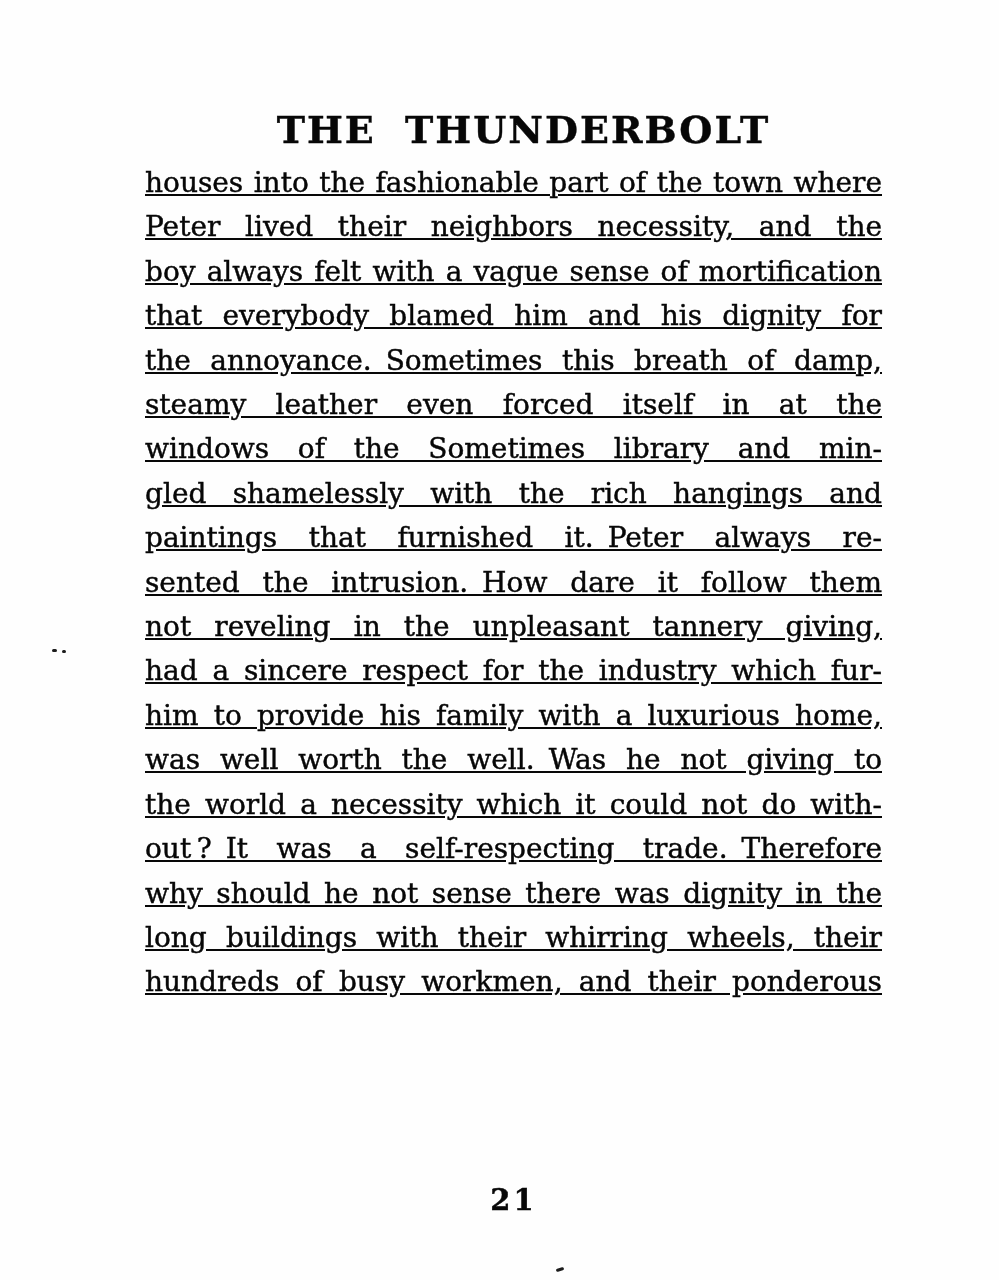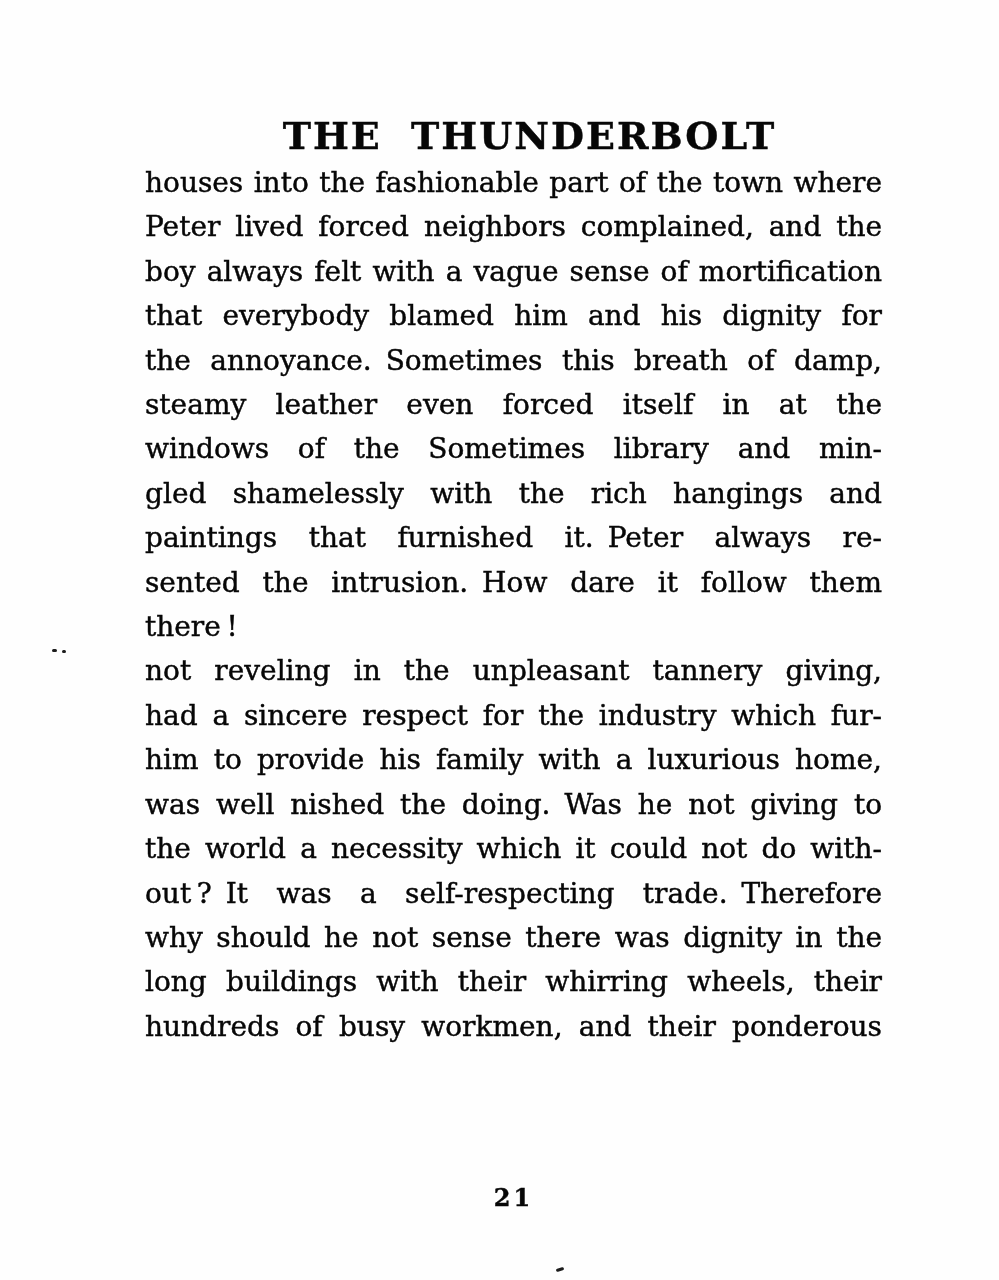--- a/index.html
+++ b/index.html
@@ -16,55 +16,56 @@
     width: 999px;
     height: 1280px;
     overflow: hidden;
     background: #fefefe;
   }
   .title {
     position: absolute;
     top: 98px;
     left: 145px;
     width: 737px;
-    margin: 16px;
+    margin: 10px;
     text-align: center;
     font-size: 38px;
     line-height: 44px;
     font-weight: bold;
     letter-spacing: 2px;
     word-spacing: 14px;
     -webkit-text-stroke: 0.4px #070707;
   }
   .text-block {
     position: absolute;
     top: 161px;
     left: 145px;
     width: 737px;
     font-size: 28px;
     line-height: 44.4px;
+    text-decoration: underline;
     -webkit-text-stroke: 0.45px #070707;
   }
   .line {
     text-align: justify;
     text-align-last: justify;
   }
   .line.flush {
     text-align-last: left;
   }
   .line.indent {
     text-indent: 37px;
   }
   .page-number {
     position: absolute;
     top: 1183px;
     left: 145px;
     width: 737px;
     text-align: center;
-    font-size: 24px;
+    font-size: 29px;
     font-weight: bold;
     letter-spacing: 3px;
     -webkit-text-stroke: 0.4px #070707;
   }
   .speck {
     position: absolute;
     background: #1c1c1c;
     border-radius: 2px;
   }
   #speck1 { left: 52px;  top: 649px;  width: 5px; height: 3px; }
@@ -72,34 +73,33 @@
   #speck3 { left: 556px; top: 1268px; width: 8px; height: 3px; transform: rotate(-18deg); }
 </style>
 </head>
 <body style="background: rgb(254, 254, 254); color: rgb(7, 7, 7);">
 
 <div class="page">
   <h1 class="title">THE THUNDERBOLT</h1>
 
   <div class="text-block" id="text-block">
       <div class="line">houses into the fashionable part of the town where</div>
-      <div class="line">Peter lived forced neighbors complained, and the</div>
+      <div class="line">Peter lived their neighbors necessity, and the</div>
       <div class="line">boy always felt with a vague sense of mortification</div>
       <div class="line">that everybody blamed him and his dignity for</div>
       <div class="line">the annoyance. Sometimes this breath of damp,</div>
       <div class="line">steamy leather even forced itself in at the</div>
       <div class="line">windows of the Sometimes library and min-</div>
       <div class="line">gled shamelessly with the rich hangings and</div>
       <div class="line">paintings that furnished it. Peter always re-</div>
       <div class="line">sented the intrusion. How dare it follow them</div>
-      <div class="line flush">there !</div>
       <div class="line">not reveling in the unpleasant tannery giving,</div>
       <div class="line">had a sincere respect for the industry which fur-</div>
       <div class="line">him to provide his family with a luxurious home,</div>
-      <div class="line">was well nished the doing. Was he not giving to</div>
+      <div class="line">was well worth the well. Was he not giving to</div>
       <div class="line">the world a necessity which it could not do with-</div>
       <div class="line">out ? It was a self-respecting trade. Therefore</div>
       <div class="line">why should he not sense there was dignity in the</div>
       <div class="line">long buildings with their whirring wheels, their</div>
       <div class="line">hundreds of busy workmen, and their ponderous</div>
     </div>
 
   <div class="page-number">21</div>
 
   <div class="speck" id="speck1"></div>

